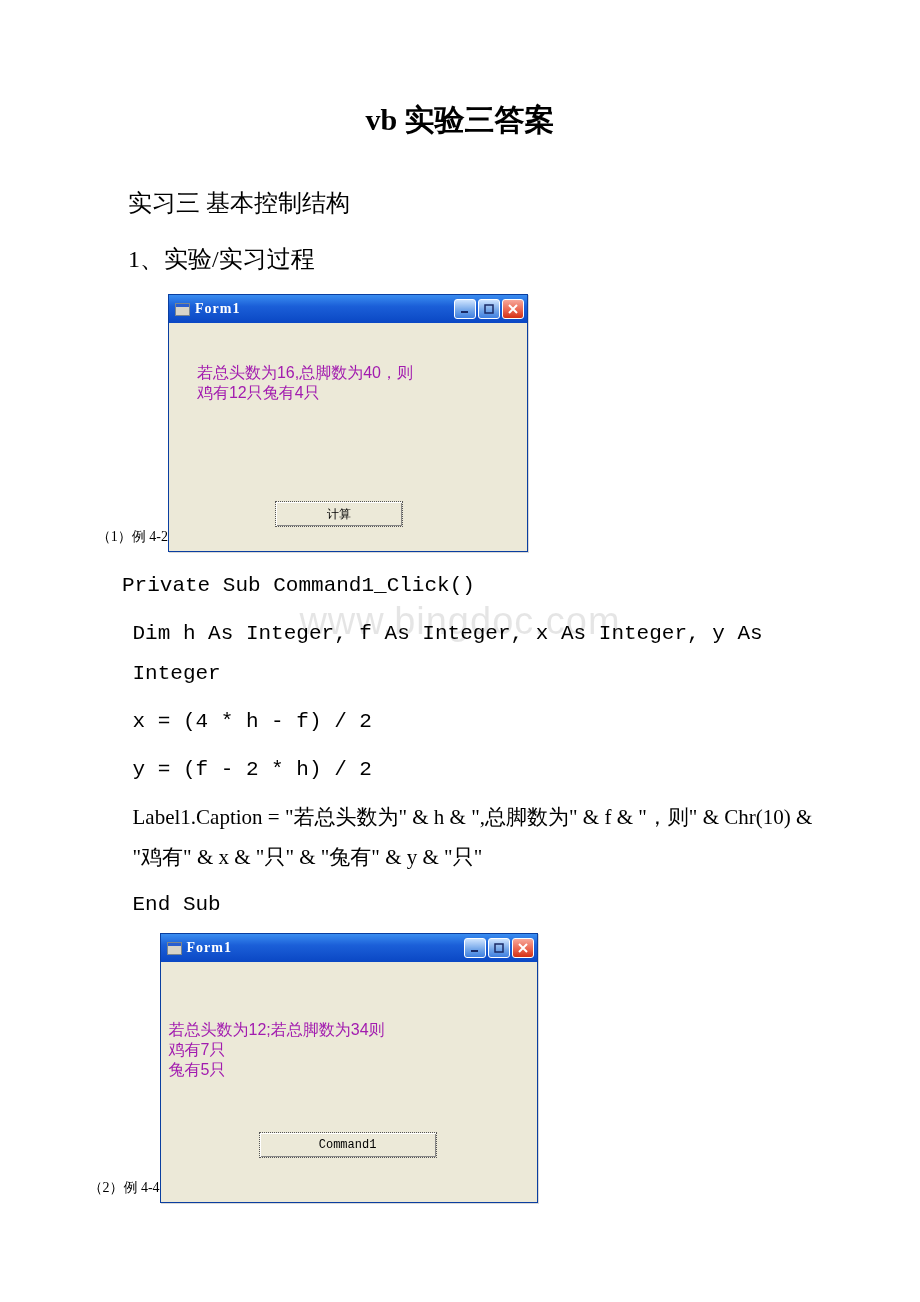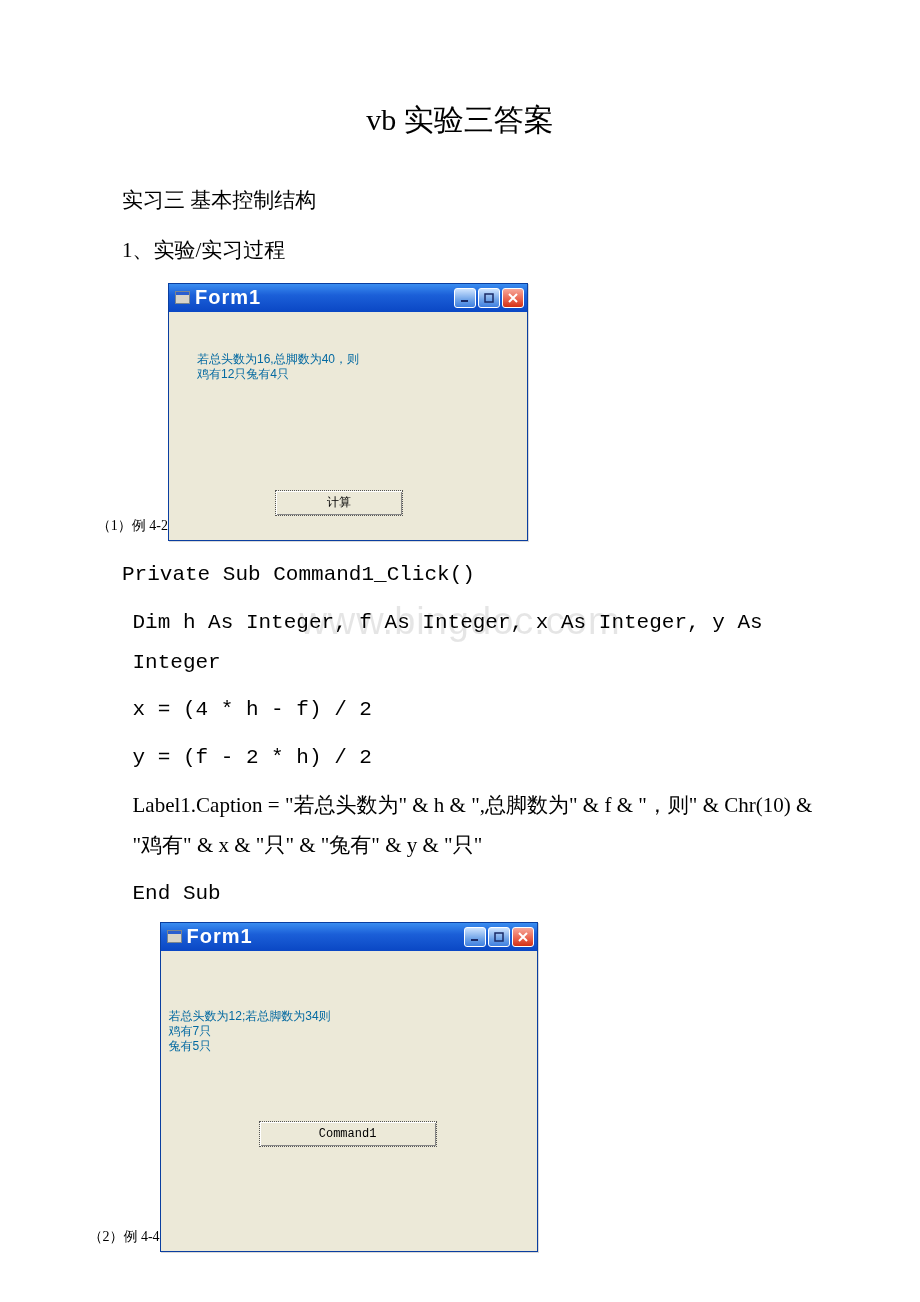--- a/index.html
+++ b/index.html
@@ -10,26 +10,26 @@
     font-family: "SimSun", "宋体", serif;
     width: 920px;
   }
   .page {
     padding: 100px 80px 60px 80px;
     position: relative;
   }
   .title {
     text-align: center;
     font-size: 30px;
-    font-weight: normal;
+    font-weight: bold;
     margin-bottom: 40px;
     font-family: "Times New Roman", "SimSun", serif;
   }
   .para {
-    font-size: 21px;
+    font-size: 24px;
     line-height: 1.9;
     margin: 0 0 10px 0;
     text-indent: 2em;
     font-family: "SimSun", "宋体", serif;
   }
   .code-line {
     font-size: 21px;
     line-height: 1.9;
     margin: 0 0 8px 0;
     font-family: Liberation Mono, monospace;
@@ -84,47 +84,47 @@
     position: relative;
   }
   .vb-appicon::before{
     content:"";
     position:absolute; left:0; top:0; width:100%; height:3px;
     background:#2a5ed0;
   }
   .vb-title-text {
     color: #fff;
     font-weight: bold;
-    font-size: 20px;
-    font-family: Liberation Sans, sans-serif;
+    font-size: 14px;
+    font-family: Liberation Serif, serif;
     letter-spacing: 1px;
     text-align: center;
   }
   .vb-controls { display:flex; gap:2px; }
   .vb-btn {
     width: 22px; height: 20px;
     border: 1px solid #fff;
     border-radius: 3px;
     background: linear-gradient(to bottom,#cfe4ff,#6fa3e8 60%,#3f7fe0);
     display:flex; align-items:center; justify-content:center;
     position:relative;
   }
   .vb-btn.close { background: linear-gradient(to bottom,#f7a79a,#e8604a 60%,#d43014); }
   .vb-btn svg { display:block; }
   .vb-client {
     position: relative;
     background: #ece9d8;
   }
   .vb-client.h1 { height: 228px; }
-  .vb-client.h2 { height: 300px; }
+  .vb-client.h2 { height: 240px; }
   .form-label {
     position: absolute;
-    font-size: 12px;
+    font-size: 16px;
     line-height: 1.25;
-    color: #0369a1;
+    color: #a21caf;
     white-space: pre;
     font-family: "SimSun", sans-serif;
   }
   .form-button {
     position: absolute;
     height: 26px;
     background: #ece9d8;
     border: 1px dotted #555;
     box-shadow: inset 1px 1px 0 #fff, inset -1px -1px 0 #888;
     font-size: 12px;

